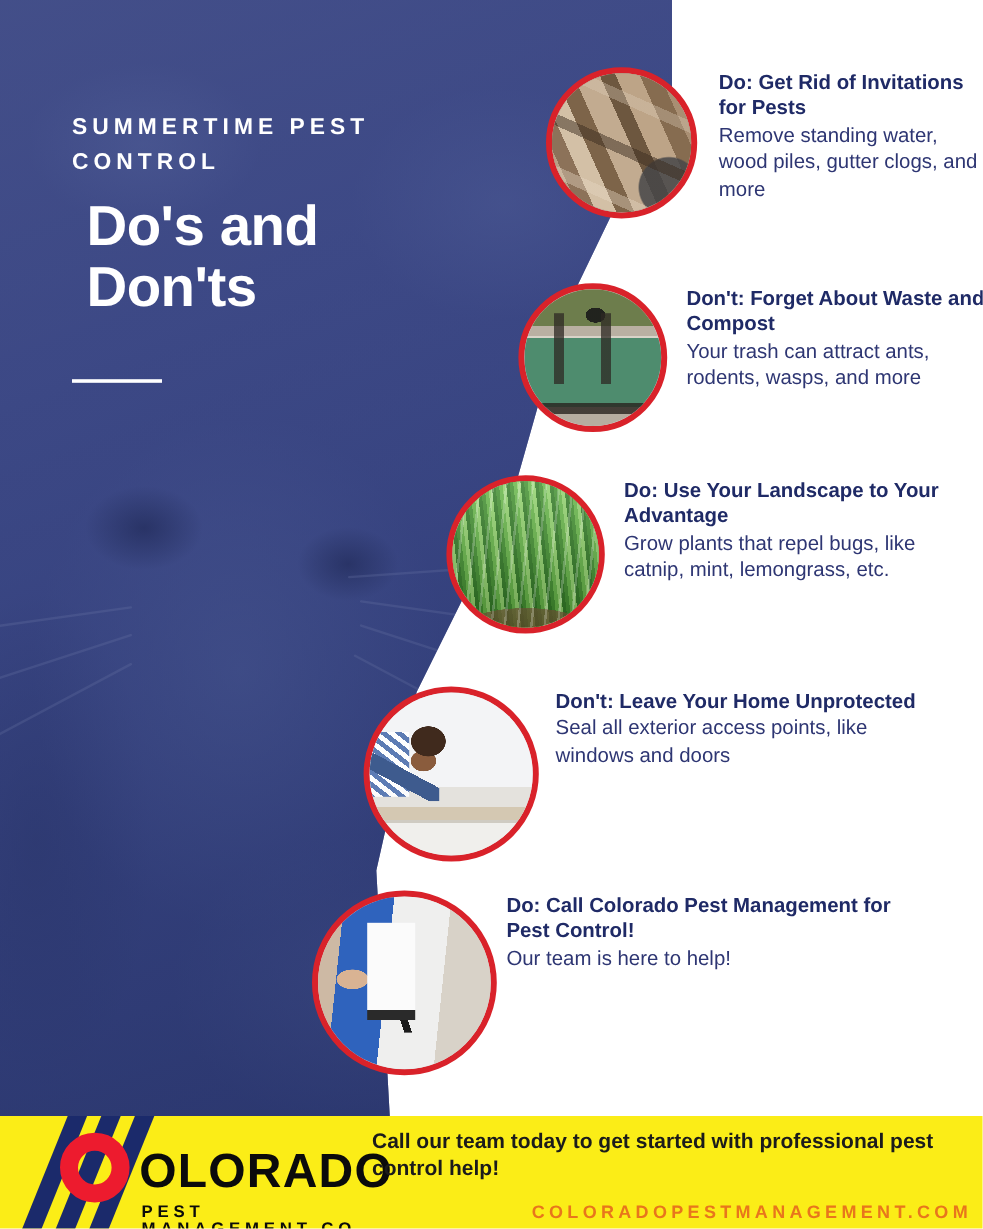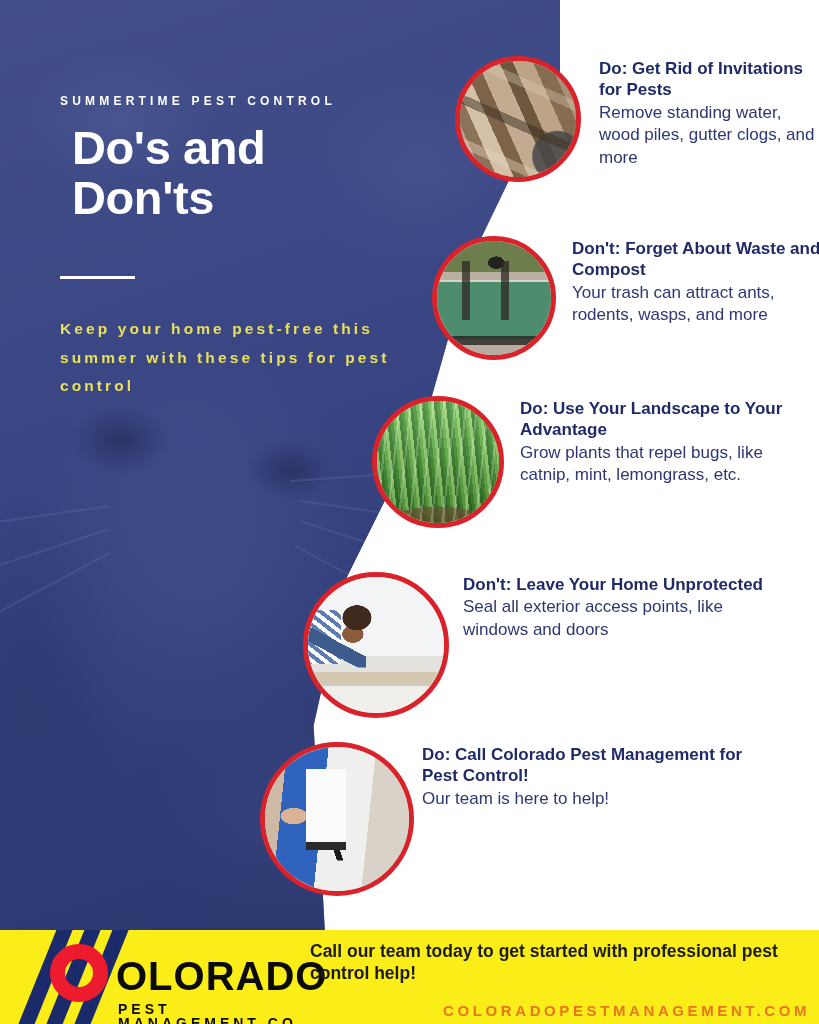--- a/index.html
+++ b/index.html
@@ -62,21 +62,21 @@
   
   .hero-copy {
     position: absolute;
     left: 60px;
     top: 92px;
     width: 360px;
     z-index: 6;
   }
   .kicker {
     color: #ffffff;
-    font-size: 12px;
+    font-size: 19px;
     font-weight: 700;
     letter-spacing: 4.2px;
     line-height: 1.55;
     margin: 0 0 4px 0;
     text-transform: uppercase;
   }
   .headline {
     color: #ffffff;
     font-size: 47px;
     font-weight: 700;
@@ -334,21 +334,20 @@
       <div class="hero-whisker" style="left:110px; top:528px; width:215px; transform:rotate(162deg);"></div>
       <div class="hero-whisker" style="left:110px; top:552px; width:200px; transform:rotate(152deg);"></div>
     </div>
     <div class="hero-tint"></div>
   </div>
 
   <div class="hero-copy">
     <p class="kicker">SUMMERTIME PEST CONTROL</p>
     <h1 class="headline">Do's and Don'ts</h1>
     <div class="rule"></div>
-    <p class="subcopy">Keep your home pest-free this summer with these tips for pest control</p>
   </div>
 
   <div class="tips">
 
     <div class="tip tip-1">
       <div class="tip-circle">
         <div class="circle-img img-wood"></div>
       </div>
       <div class="tip-text">
         <p class="tip-title">Do: Get Rid of Invitations for Pests</p>

